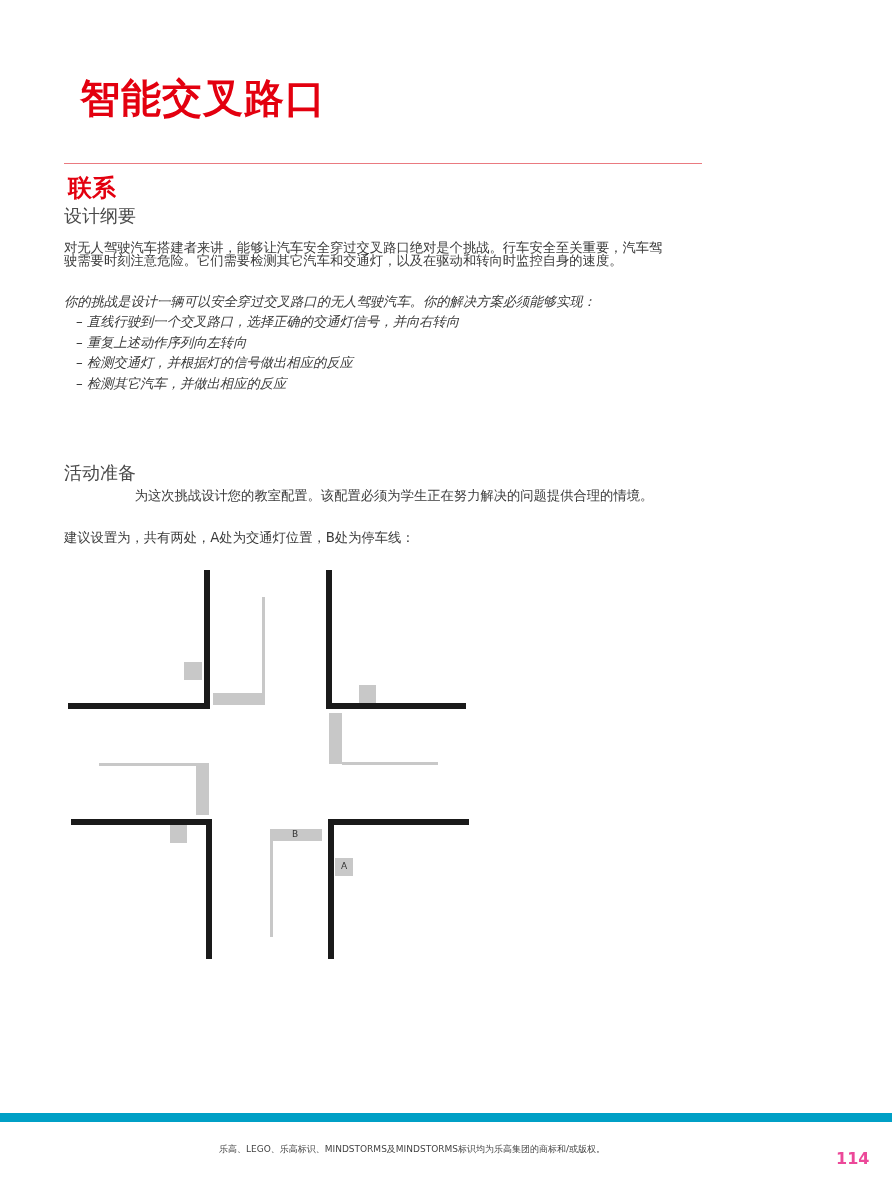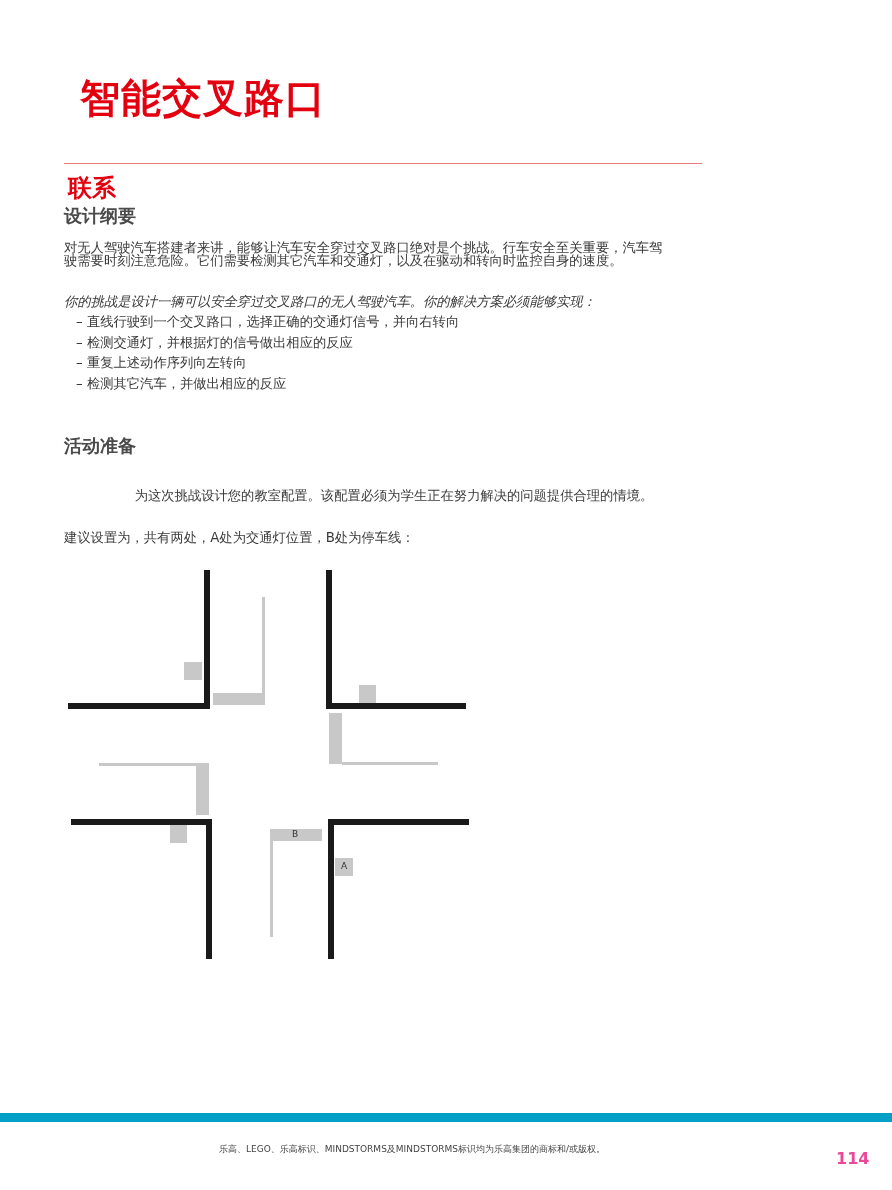--- a/index.html
+++ b/index.html
@@ -2,21 +2,21 @@
 <html><head>
 <meta charset="utf-8">
 <style>
   html, body { margin: 0; padding: 0; background: #ffffff; }
   body { width: 892px; height: 1190px; position: relative; overflow: hidden;
          font-family: "DejaVu Sans", "Liberation Sans", sans-serif; color: #333333; }
   .abs { position: absolute; }
   .title { left: 64px; top: 56px; font-size: 40px; font-weight: bold; color: #e3000f; letter-spacing: 1px; line-height: 52px; margin: 16px; }
   .rule { left: 64px; top: 163px; width: 638px; height: 1px; background: #ea7a80; }
   .h2 { left: 64px; top: 168px; font-size: 24px; font-weight: bold; color: #e3000f; line-height: 32px; margin: 4px; }
-  .h3 { font-size: 18px; font-weight: bold; color: #4a4a4a; line-height: 24px; margin: 0; left: 64px; }
+  .h3 { font-size: 18px; font-weight: normal; color: #4a4a4a; line-height: 24px; margin: 0; left: 64px; }
   .para { left: 64px; width: 660px; font-size: 13.3px; line-height: 21px; color: #3a3a3a; margin: 0; }
   .list { left: 76px; font-size: 13.3px; line-height: 20.5px; color: #3a3a3a; margin: 0; padding: 0; list-style: none; }
   .list li::before { content: "– "; }
   .diagram { left: 0; top: 0; width: 892px; height: 1000px; pointer-events: none; }
   .diagram svg { position: absolute; left: 0; top: 0; }
   .footer-bar { left: 0; top: 1113px; width: 892px; height: 9px; background: #00a0c6; }
   .footer-text { left: 0; width: 824px; top: 1143px; text-align: center; font-size: 9px; line-height: 13px; color: #444444; }
   .page-num { left: 836px; top: 1149px; font-size: 16px; font-weight: bold; color: #ec4899; text-align: center; }
 </style>
 </head>
@@ -24,28 +24,28 @@
 
 <h1 class="abs title">智能交叉路口</h1>
 <div class="abs rule"></div>
 <h2 class="abs h2">联系</h2>
 
 <h3 class="abs h3" style="top:204px;">设计纲要</h3>
 <p class="abs para" style="top:237px;">对无人驾驶汽车搭建者来讲，能够让汽车安全穿过交叉路口绝对是个挑战。行车安全至关重要，汽车驾</p>
 <p class="abs para" style="top:250px;">驶需要时刻注意危险。它们需要检测其它汽车和交通灯，以及在驱动和转向时监控自身的速度。</p>
 <p class="abs para" style="top:291px;font-style:italic;">你的挑战是设计一辆可以安全穿过交叉路口的无人驾驶汽车。你的解决方案必须能够实现：</p>
 
-<ul class="abs list" style="top:312px;">
+<ul class="abs list" style="top:312px;font-style:italic;">
   <li>直线行驶到一个交叉路口，选择正确的交通灯信号，并向右转向</li>
+  <li>重复上述动作序列向左转向</li>
   <li>检测交通灯，并根据灯的信号做出相应的反应</li>
-  <li>重复上述动作序列向左转向</li>
   <li>检测其它汽车，并做出相应的反应</li>
 </ul>
 
-<h3 class="abs h3" style="top:434px;">活动准备</h3>
+<h3 class="abs h3" style="top:461px;">活动准备</h3>
 <p class="abs para" style="top:485px;text-align:center;">为这次挑战设计您的教室配置。该配置必须为学生正在努力解决的问题提供合理的情境。</p>
 <p class="abs para" style="top:527px;">建议设置为，共有两处，A处为交通灯位置，B处为停车线：</p>
 
 <div class="abs diagram">
   <svg width="892" height="1000" viewBox="0 0 892 1000" xmlns="http://www.w3.org/2000/svg">
 
     <g>
       <rect x="204" y="570" width="6" height="139" fill="#1a1a1a"></rect>
       <rect x="68" y="703" width="142" height="6" fill="#1a1a1a"></rect>
       <rect x="184" y="662" width="18" height="18" fill="#c8c8c8"></rect>

